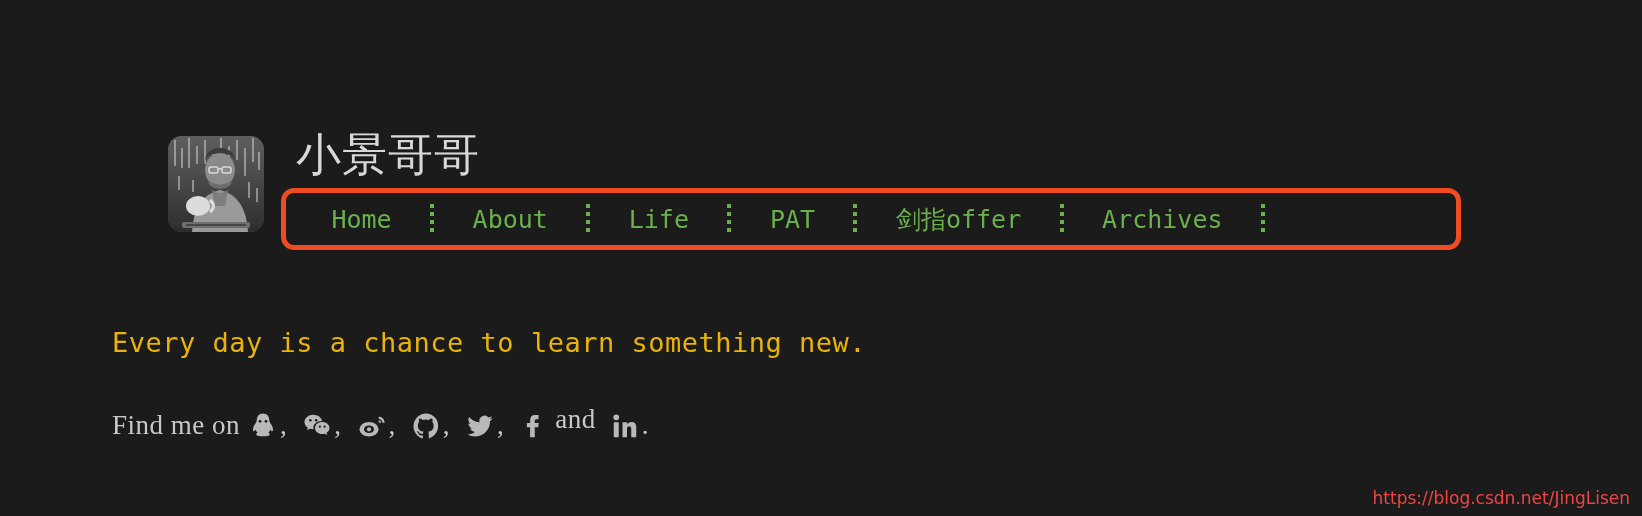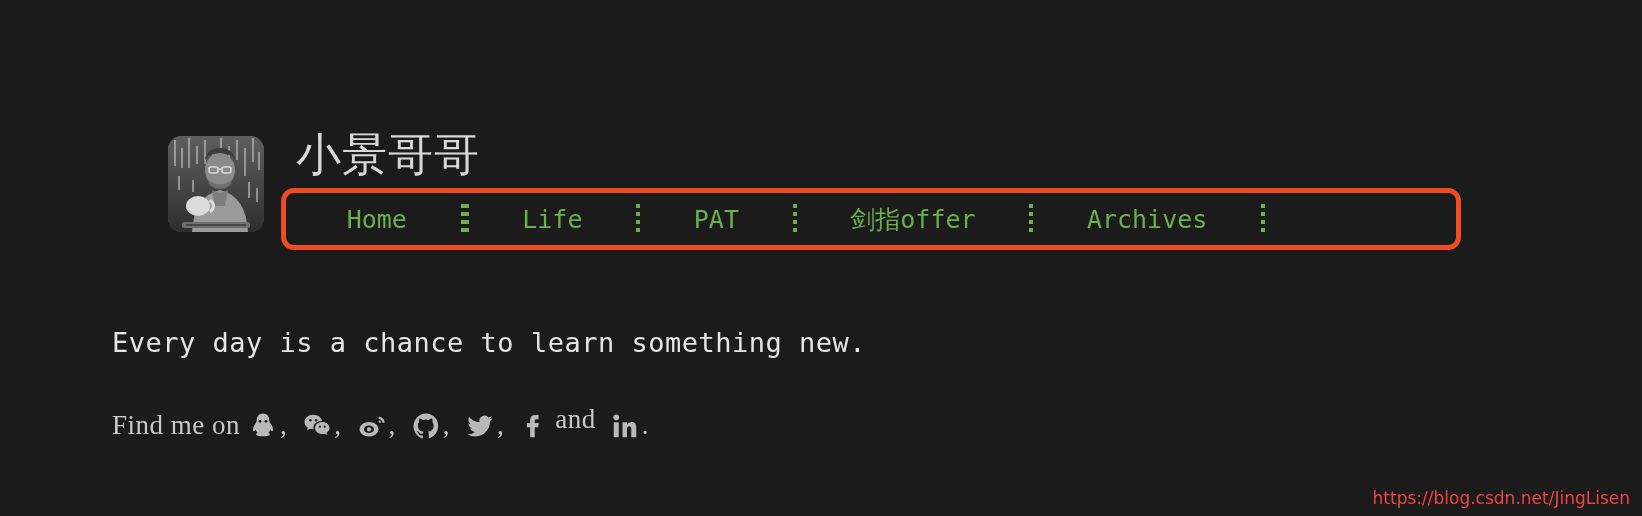--- a/index.html
+++ b/index.html
@@ -91,21 +91,21 @@
     background-repeat: repeat-y;
   }
 
   
   .tagline {
     position: absolute;
     left: 112px;
     top: 327px;
     font-family: "DejaVu Sans Mono", monospace;
     font-size: 27px;
-    color: #e5e5e5;
+    color: #eab308;
     letter-spacing: 0.5px;
     white-space: nowrap;
   }
 
   .findme {
     position: absolute;
     left: 112px;
     top: 404px;
     display: flex;
     align-items: center;
@@ -185,20 +185,21 @@
       <rect x="14" y="86" width="68" height="6" rx="2" fill="#6f6f6f"></rect>
       <rect x="18" y="88" width="60" height="2" fill="#474747"></rect>
     </svg>
   </div>
 
   <div class="site-title">小景哥哥</div>
 
   <div class="nav">
     <a class="nav-item" href="#">Home</a>
     <span class="nav-sep"></span>
+    <a class="nav-item" href="#">About</a>
     <span class="nav-sep"></span>
     <a class="nav-item" href="#">Life</a>
     <span class="nav-sep"></span>
     <a class="nav-item" href="#">PAT</a>
     <span class="nav-sep"></span>
     <a class="nav-item" href="#">剑指offer</a>
     <span class="nav-sep"></span>
     <a class="nav-item" href="#">Archives</a>
     <span class="nav-sep"></span>
   </div>

